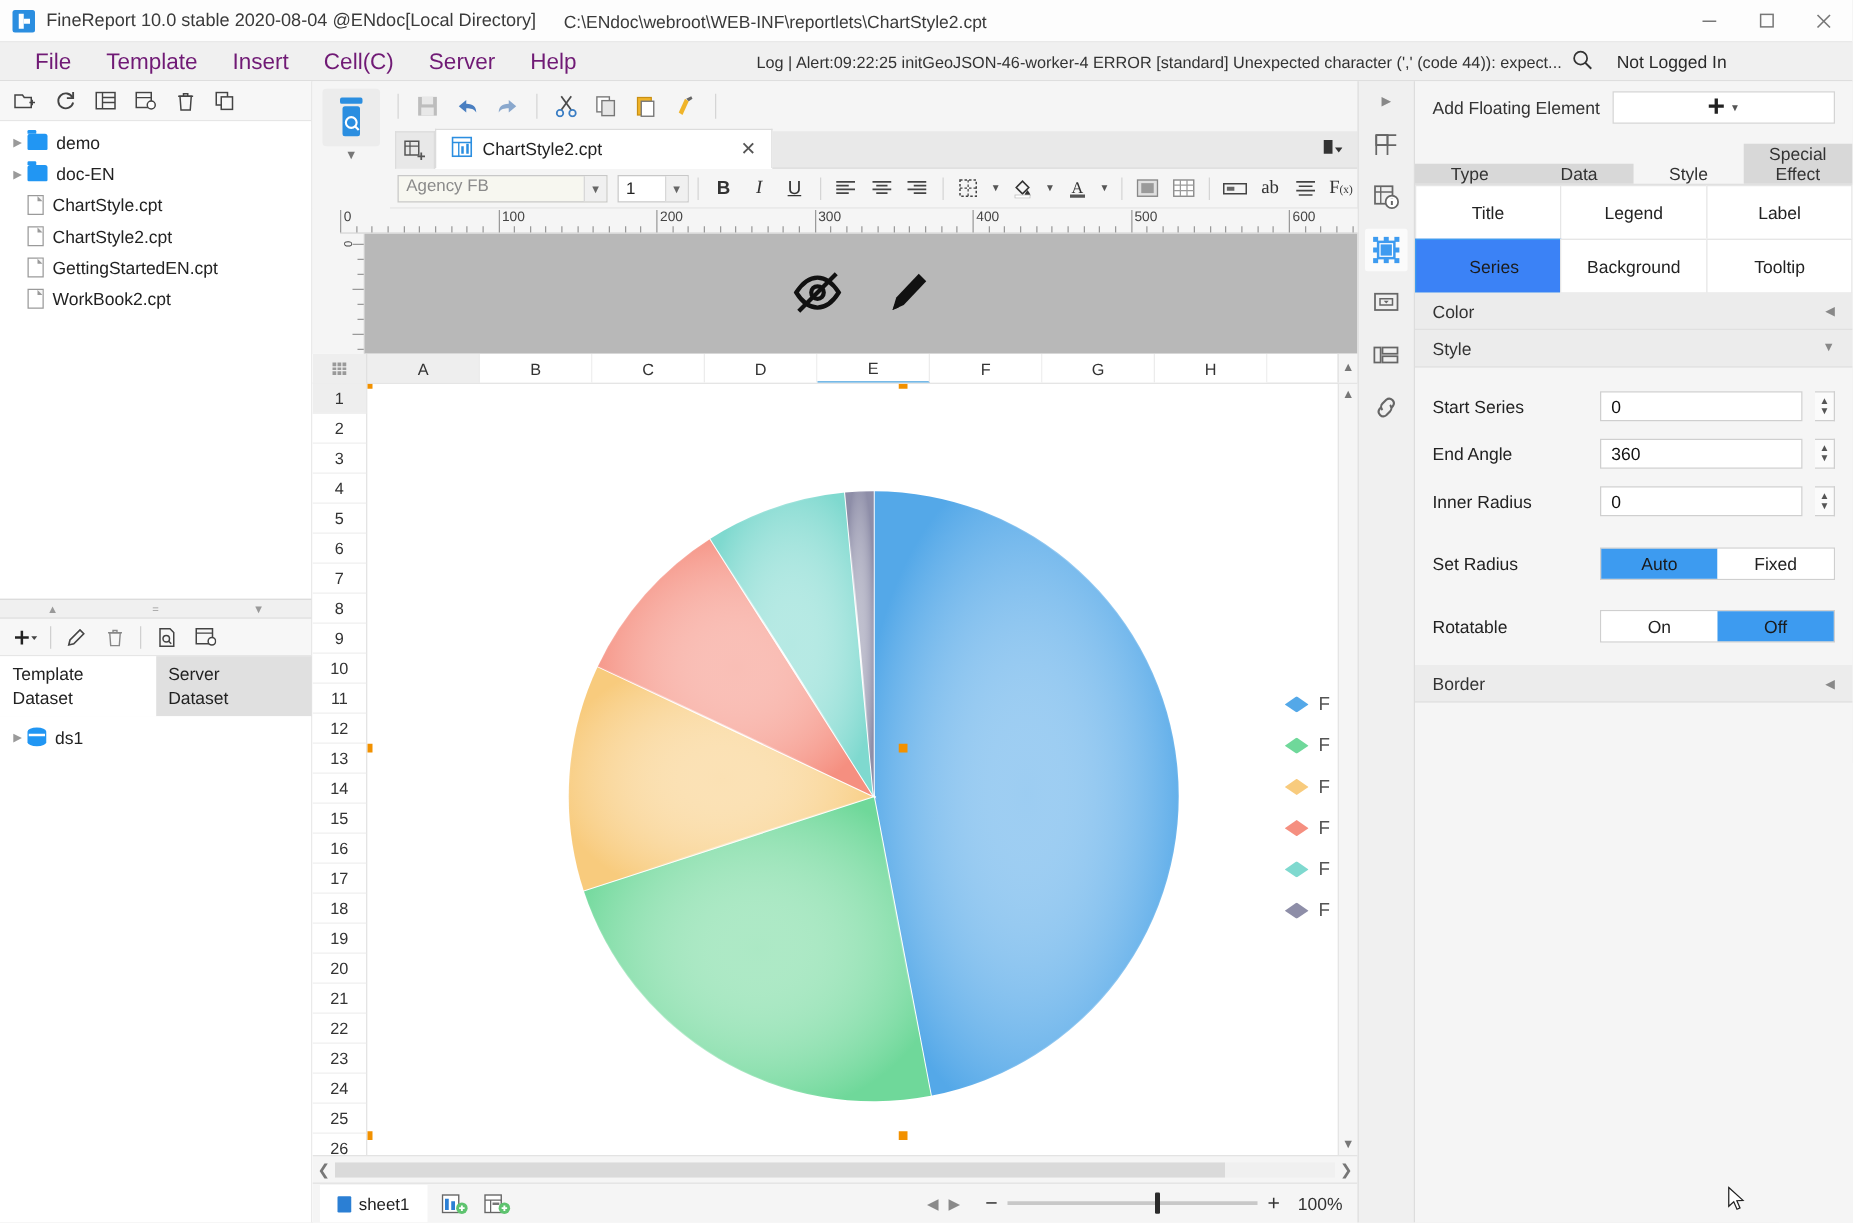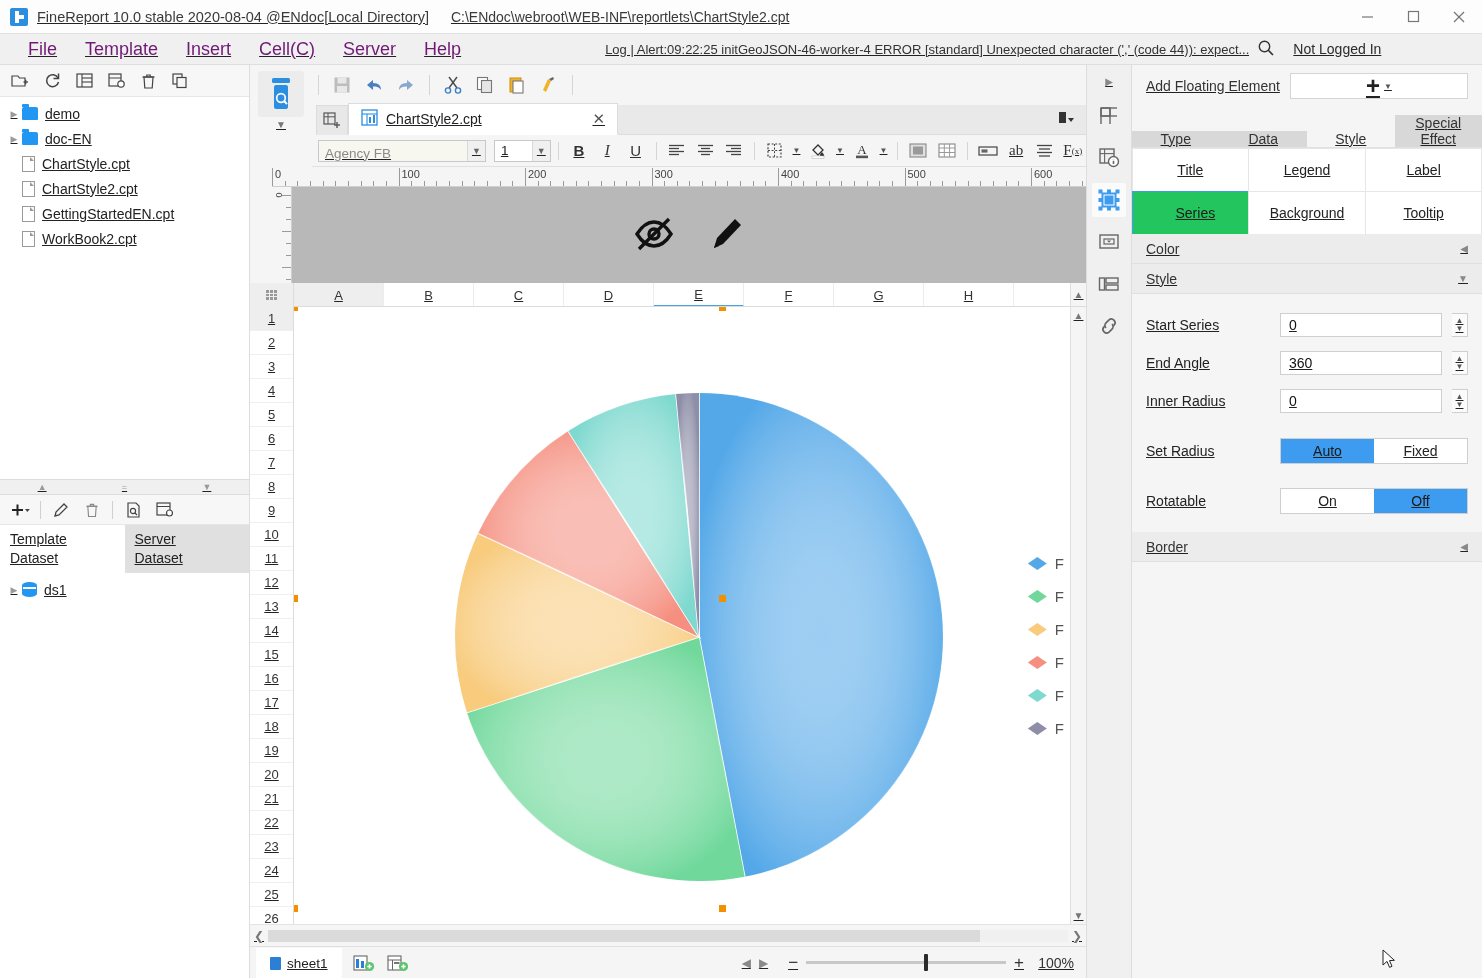--- a/index.html
+++ b/index.html
@@ -5,21 +5,21 @@
   * { box-sizing: border-box; }
   html, body {
     margin: 0; padding: 0;
     width: 1482px; height: 978px;
     overflow: hidden;
     font-family: "Liberation Sans", sans-serif;
     font-size: 13px;
     color: #222;
     background: #f0f0f0;
   }
-  #app { position: relative; width: 1482px; height: 978px; background:#f5f5f5;text-decoration:underline; }
+  #app { position: relative; width: 1482px; height: 978px; background:#f5f5f5; }
 
   
   .titlebar {
     height: 34px; display: flex; align-items: center;
     background: #fdfdfd; border-bottom: 1px solid #e2e2e2;
     padding-left: 10px;
   }
   .app-logo {
     width: 18px; height: 18px; margin-right: 9px;
     background: #2b8ee0; border-radius: 2px; position: relative; flex: 0 0 auto;
@@ -107,21 +107,21 @@
   .doc-tab {
     height:32px;display:flex;align-items:center;gap:8px;padding:0 12px;
     background:#fff;border:1px solid #dcdcdc;border-bottom:1px solid #fff;font-size:14px;
     min-width: 270px;
   }
   .tab-close{margin-left:auto;color:#555;font-size:15px;}
   .tabstrip-rest{flex:1;height:30px;background:#e9e9e9;border-bottom:1px solid #dcdcdc;display:flex;align-items:center;justify-content:flex-end;padding-right:12px;}
 
   .fmtbar { height:32px;display:flex;align-items:center;gap:2px;background:#f5f5f5;padding-left:6px;border-bottom:1px solid #e0e0e0; }
   .font-select {
-    width:178px;height:22px;border:1px solid #c8c8c8;background:#f7f7f0;display:flex;align-items:flex-end;
+    width:178px;height:22px;border:1px solid #c8c8c8;background:#f7f7f0;display:flex;align-items:flex-start;
     padding-left:6px;font-size:13.5px;color:#8a8a8a;
   }
   .sel-caret{margin-left:auto;width:18px;text-align:center;color:#666;font-size:9px;background:#f0f0f0;height:20px;line-height:20px;border-left:1px solid #d8d8d8;}
   .size-select{width:60px;height:22px;border:1px solid #c8c8c8;background:#fff;display:flex;align-items:center;padding-left:6px;font-size:13.5px;color:#222;margin-left:6px;}
   .fmt-ico{width:28px;height:26px;display:flex;align-items:center;justify-content:center;color:#333;font-size:15px;}
   .fmt-sep{width:1px;height:18px;background:#d5d5d5;margin:0 5px;}
 
   
   .ruler-area { background:#f5f5f5; padding-left: 22px; }
   .ruler { height:20px; background:#f5f5f5; position:relative; border-bottom:1px solid #cfcfcf; }
@@ -174,21 +174,21 @@
   .rp-header{height:32px;display:flex;align-items:center;padding-left:16px;font-size:14px;color:#333;border-bottom:1px solid #e4e4e4;background:#f5f5f5;}
   .rp-addrow{height:42px;display:flex;align-items:center;padding:0 14px;gap:10px;}
   .rp-addlabel{font-size:14px;color:#333;}
   .rp-addbtn{flex:1;height:26px;background:#fff;border:1px solid #d4d4d4;display:flex;align-items:center;justify-content:center;gap:4px;font-size:18px;color:#222;}
   .rp-addbtn .mini-caret{font-size:8px;color:#555;}
   .rp-tabs{display:flex;height:40px;font-size:14px;align-items:flex-end;}
   .rp-tab{flex:1;display:flex;align-items:center;justify-content:center;text-align:center;background:#d8d8d8;color:#333;line-height:1.15;padding:0 2px;}
   .rp-tab.active{background:#f5f5f5;}
   .rp-grid{display:grid;grid-template-columns:repeat(3,1fr);border-top:1px solid #e0e0e0;}
   .rp-cell{height:44px;display:flex;align-items:center;justify-content:center;font-size:14px;background:#fff;border:1px solid #e6e6e6;margin:-0.5px;}
-  .rp-cell.active{background:#22c55e;color:#1b1b1b;border-color:#3d9bf0;padding-left:10px;}
+  .rp-cell.active{background:#3b82f6;color:#1b1b1b;border-color:#3d9bf0;padding-left:10px;}
   .rp-section{height:30px;display:flex;align-items:center;padding:0 14px;background:#ececec;border-bottom:1px solid #e0e0e0;font-size:14px;color:#333;}
   .rp-section .chev{margin-left:auto;color:#888;font-size:10px;}
   .rp-field{height:38px;display:flex;align-items:center;padding:0 14px;gap:10px;}
   .rp-flabel{width:124px;font-size:14px;color:#222;}
   .rp-input{flex:1;height:24px;background:#fff;border:1px solid #cfcfcf;display:flex;align-items:center;padding-left:8px;font-size:14px;color:#111;}
   .rp-spin{width:16px;height:24px;border:1px solid #cfcfcf;border-left:none;background:#fbfbfb;display:flex;flex-direction:column;align-items:center;justify-content:center;color:#555;font-size:8px;line-height:8px;}
   .rp-toggle{flex:1;display:flex;height:26px;border:1px solid #cfcfcf;}
   .tg{flex:1;display:flex;align-items:center;justify-content:center;background:#fff;font-size:14px;color:#222;}
   .tg.on{background:#3d9bf0;color:#1a1a1a;}
   .rp-spacer{height:12px;}

